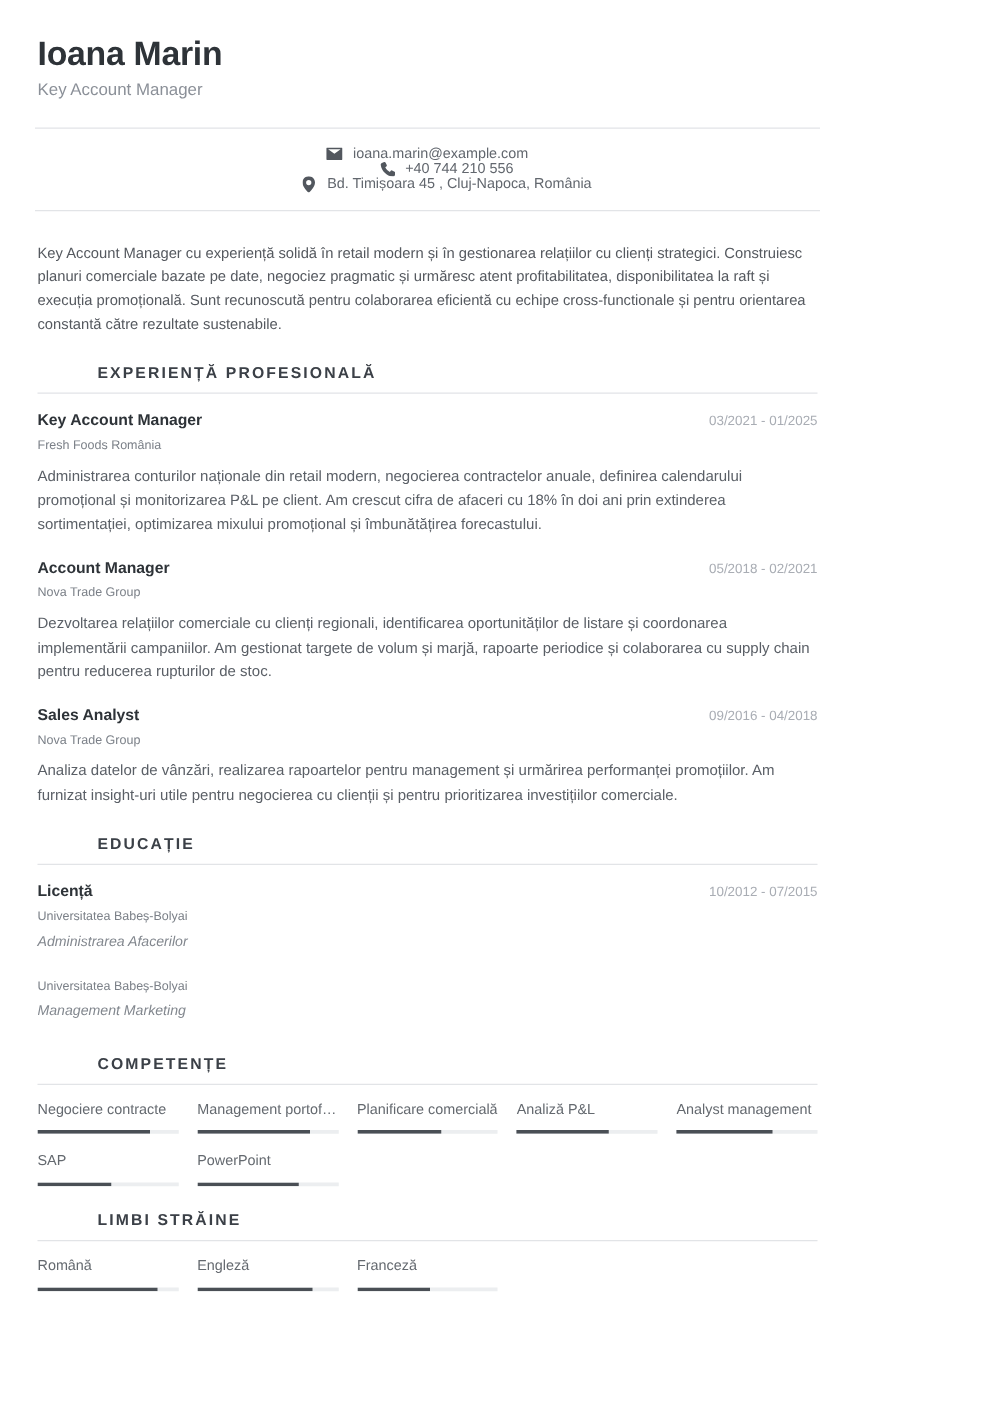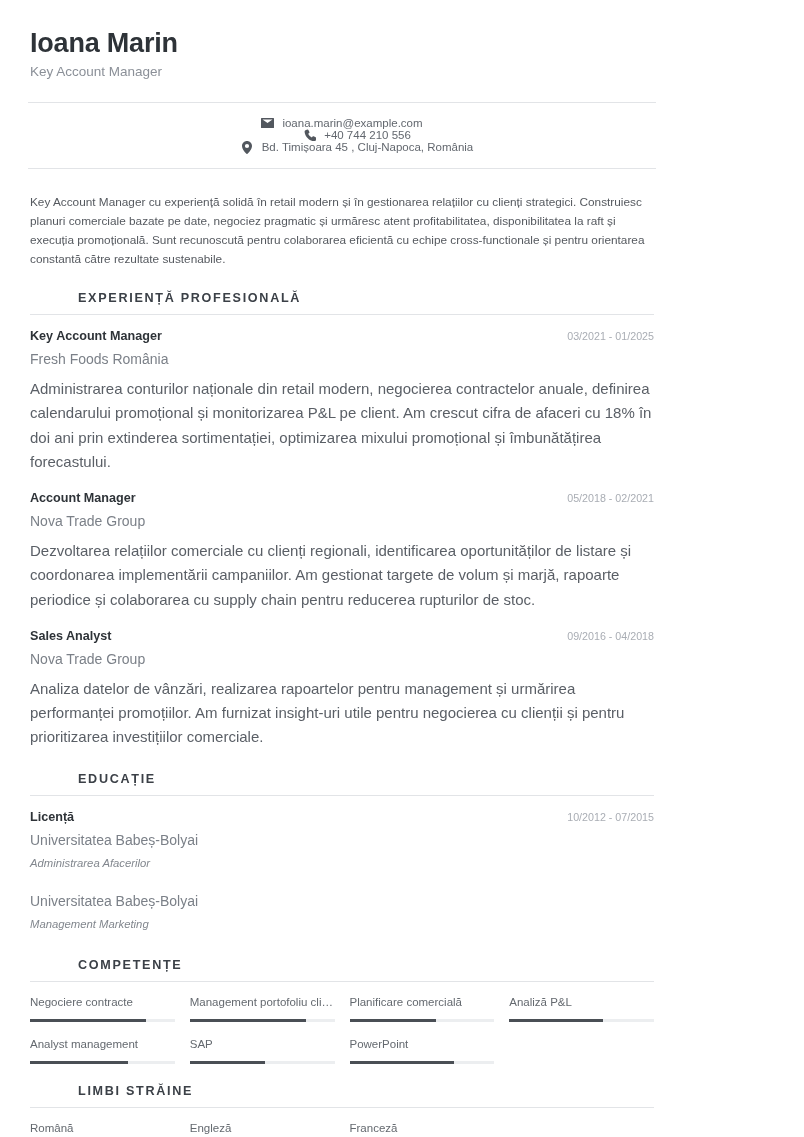--- a/index.html
+++ b/index.html
@@ -116,43 +116,43 @@
     line-height: 1.35;
   }
   .entry-dates {
     font-size: 10.7px;
     color: #a9adb4;
     white-space: nowrap;
     padding-left: 14px;
     flex: none;
   }
   .entry-org {
-    font-size: 14px;
+    font-size: 10px;
     color: #7b8088;
     margin-top: 5px;
     line-height: 1.35;
   }
   .entry-field {
     font-size: 11.3px;
     color: #82878e;
     font-style: italic;
     margin-top: 6px;
     line-height: 1.35;
   }
   .entry-desc {
-    font-size: 15px;
+    font-size: 12px;
     line-height: 1.62;
     color: #5a5f66;
     margin-top: 8px;
   }
 
   
   .bar-grid {
     display: grid;
-    grid-template-columns: repeat(4, 1fr);
+    grid-template-columns: repeat(5, 1fr);
     column-gap: 23px;
     row-gap: 15px;
     gap: 15px;
   }
   .bar-item { min-width: 0; }
   .bar-label {
     font-size: 11.5px;
     color: #64696f;
     line-height: 1.3;
     margin-bottom: 9px;

